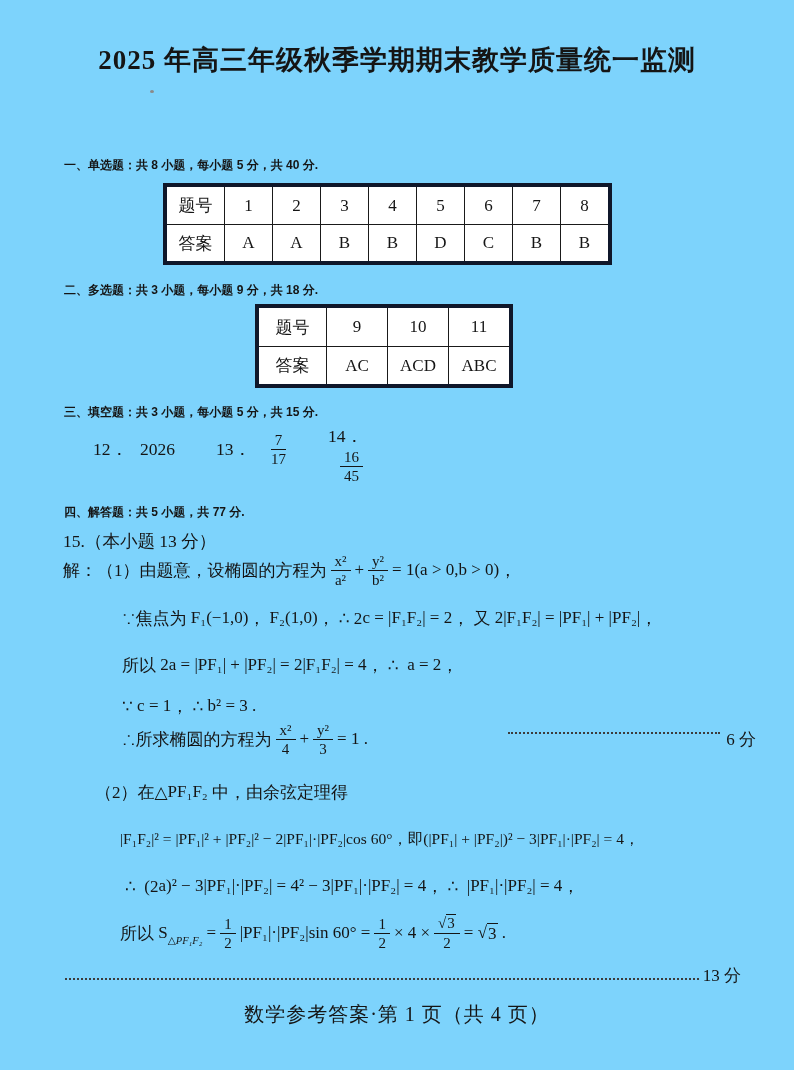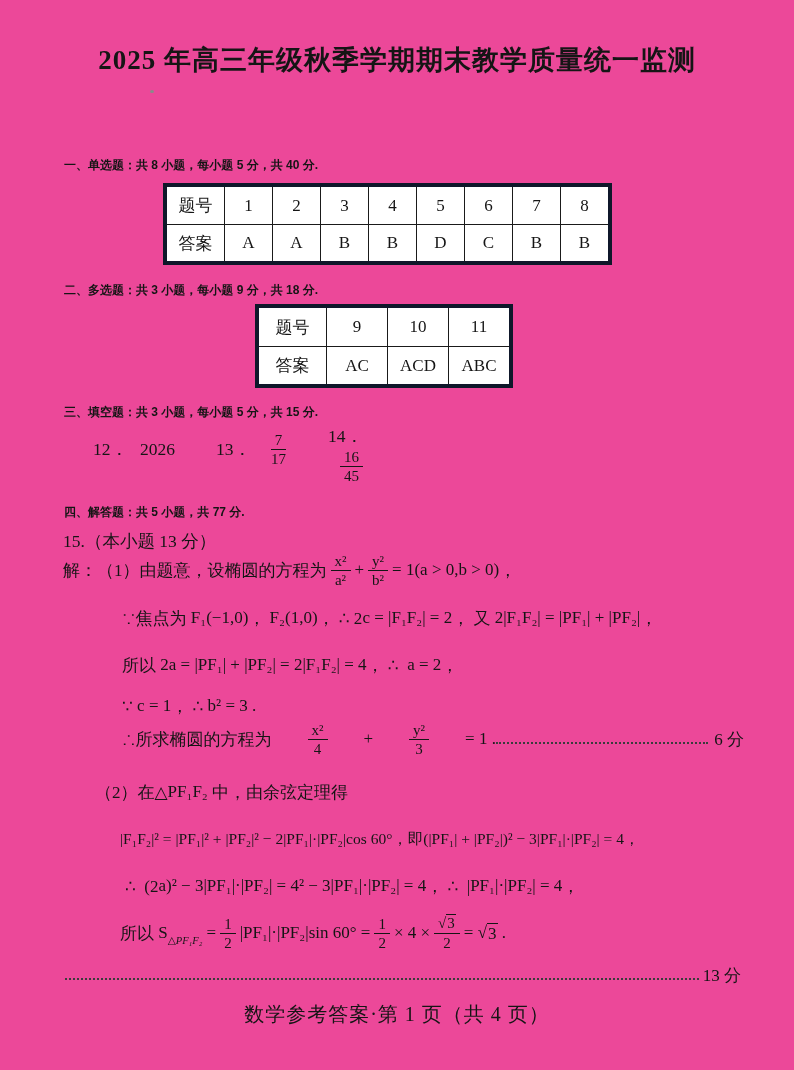--- a/index.html
+++ b/index.html
@@ -1,16 +1,16 @@
 <!DOCTYPE html>
 <html><head>
 <meta charset="utf-8">
 <style>
   html,body{margin:0;padding:0;background:#e8e8e8;}
-  #page{position:relative;width:794px;height:1070px;background:#ec4899;margin:0 auto;
+  #page{position:relative;width:794px;height:1070px;background:#7dd3fc;margin:0 auto;
         overflow:hidden;color:#151515;font-family:"Liberation Serif","DejaVu Serif",serif;}
 
   
   #title{position:absolute;top:42px;left:0;width:100%;text-align:center;
          font-size:27px;font-weight:bold;letter-spacing:1px;}
   #subtitle{position:absolute;top:94px;left:0;width:100%;text-align:center;
             font-size:37px;font-weight:bold;letter-spacing:3px;}
   .speck{position:absolute;left:150px;top:90px;width:4px;height:3px;background:#8a8a8a;border-radius:50%;}
 
   
@@ -32,42 +32,42 @@
   .fillitem{position:absolute;display:flex;align-items:center;height:50px;font-size:17.5px;white-space:pre;}
   .fillitem:nth-child(1){left:80px;} .fillitem:nth-child(2){left:203px;} .fillitem:nth-child(3){left:315px;flex-direction:column;}
   .fillitem .label{margin-right:12px;}
 
   
   #sol .mline{position:absolute;display:flex;align-items:center;white-space:pre;font-size:17px;}
   #sol .mline:nth-child(1){top:544px;left:63px;height:52px;}
   #sol .mline:nth-child(2){top:603px;left:122px;height:30px;}
   #sol .mline:nth-child(3){top:650px;left:122px;height:30px;}
   #sol .mline:nth-child(4){top:691px;left:122px;height:30px;}
-  #sol .mline:nth-child(5){top:713px;left:122px;height:52px;width:672px;gap:32px;}
+  #sol .mline:nth-child(5){top:713px;left:122px;height:52px;width:672px;}
   #sol .mline:nth-child(6){top:777px;left:95px;height:30px;}
   #sol .mline:nth-child(7){top:821px;left:120px;height:36px;font-size:15.5px;}
   #sol .mline:nth-child(8){top:868px;left:125px;height:36px;}
   #sol .mline:nth-child(9){top:905px;left:120px;height:56px;}
   #sol .mline:nth-child(10){top:962px;left:65px;height:26px;width:676px;}
 
   .c{font-family:"Liberation Serif","DejaVu Serif",serif;font-style:normal;}
   .o{font-family:"Liberation Serif","DejaVu Serif",serif;font-style:normal;}
   .m{font-family:"Liberation Serif","DejaVu Serif",serif;}
   .sub{font-size:10.5px;font-style:italic;transform:translateY(7px);}
 
   .frac{display:inline-flex;flex-direction:column;align-items:center;vertical-align:middle;
         margin:0 4px;font-size:15px;line-height:1.2;}
   .frac .num{display:flex;justify-content:center;padding:0 4px;border-bottom:1.4px solid #151515;}
   .frac .den{display:flex;justify-content:center;padding:0 4px;}
 
   .radwrap{display:inline-flex;align-items:flex-start;}
   .radwrap .rsign{font-style:normal;}
   .radwrap .rbody{border-top:1.4px solid #151515;font-style:normal;line-height:1.15;padding:0 1px;}
 
-  .scoreblock{position:absolute;left:374px;width:248px;display:flex;align-items:center;}
+  .scoreblock{position:absolute;left:386px;width:248px;display:flex;}
   .leader{flex:1;height:1px;border-bottom:2px dotted #3c3c3c;transform:translateY(3px);}
   .scorelabel{margin-left:6px;font-size:17px;}
   .leaderline .scorelabel{margin-left:4px;}
 
   #footer{position:absolute;top:1001px;left:0;width:100%;text-align:center;font-size:20px;
           letter-spacing:1px;}
 </style>
 </head>
 <body>
 

